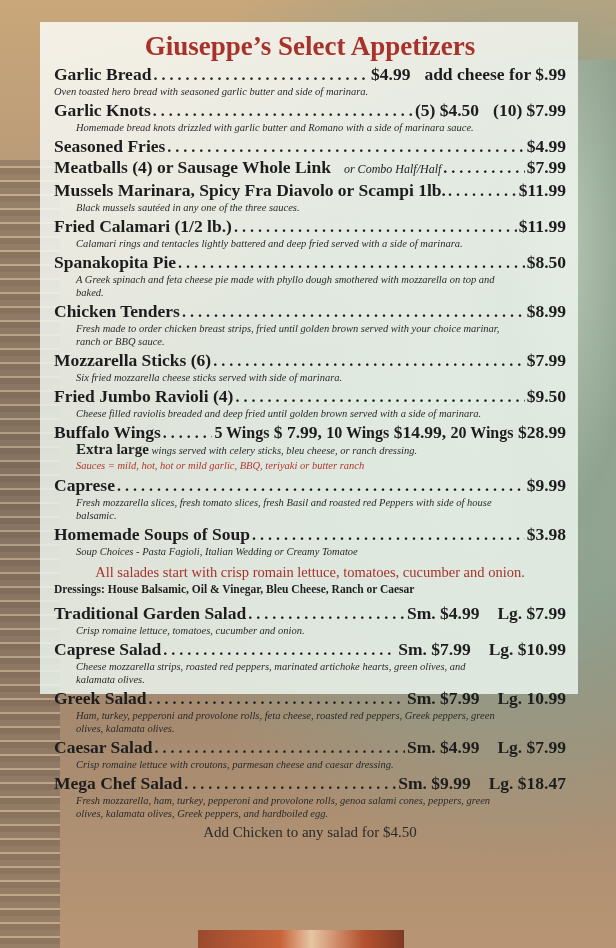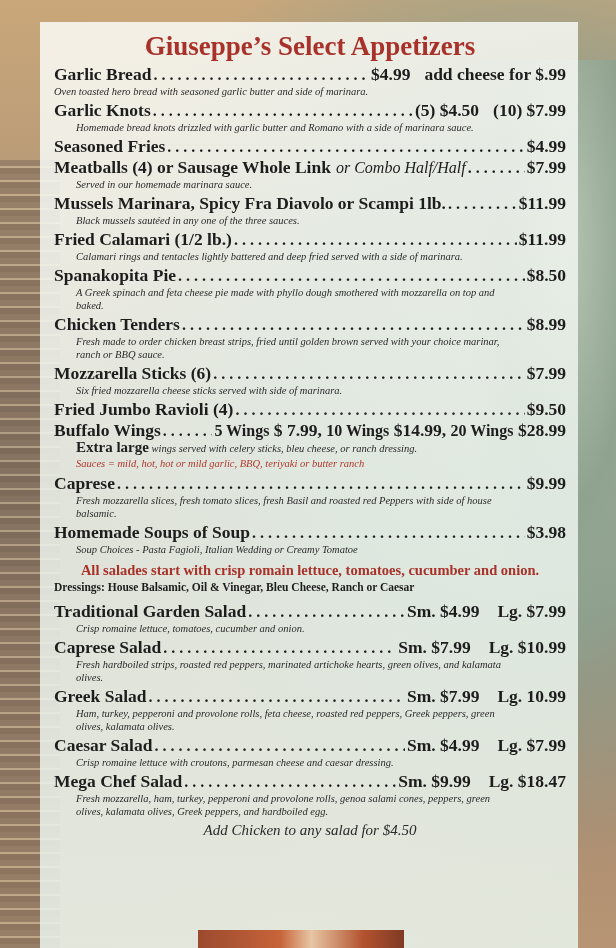--- a/index.html
+++ b/index.html
@@ -14,57 +14,57 @@
     position:absolute; right:-20px; top:60px; width:170px; height:600px;
     background: radial-gradient(ellipse at 60% 30%, #b7c7b5 0%, #8ea18f 45%, rgba(120,140,120,0) 75%);
     opacity:.9;
   }
   .bg-city {
     position:absolute; left:0; top:160px; width:60px; height:788px;
     background: repeating-linear-gradient(180deg, #7d6b5b 0 6px, #cbb89c 6px 8px, #6e5c4e 8px 14px);
     opacity:.55;
   }
   .panel {
-    position:absolute; left:40px; top:22px; width:538px; height:926px;
+    position:absolute; left:40px; top:22px; width:538px; height:672px;
     background: linear-gradient(160deg, rgba(250,250,245,.88) 0%, rgba(236,243,236,.86) 50%, rgba(232,242,234,.88) 100%);
   }
   .section-title {
     text-align:center; color:#a8322a; font-weight:bold; font-size:27px;
     line-height:32px; margin:8px 0 2px 0;
   }
   .section-title.second { margin-top:6px; }
   .content { position:absolute; left:14px; right:12px; top:0; }
   .item-row {
     display:flex; align-items:baseline; font-size:17.5px; font-weight:bold; color:#1d1d1d;
     line-height:21px; white-space:nowrap;
   }
   .item-name { flex:0 0 auto; }
-  .item-note { font-weight:normal; font-style:italic; font-size:16px; margin-left:5px; }
+  .item-note { font-weight:normal; font-style:italic; font-size:12px; margin-left:13px; }
   .dots {
     flex:1 1 auto; overflow:hidden; margin:0 2px; letter-spacing:3px; font-size:16px;
   }
   .dots::before { content:". . . . . . . . . . . . . . . . . . . . . . . . . . . . . . . . . . . . . . . . . . . . . . . . . . . . . . . . . . . ."; letter-spacing:0; }
   .price { flex:0 0 auto; }
   .price .gap { display:inline-block; width:14px; }
   .small-label { font-size:16px; font-weight:bold; }
   .desc {
     font-style:italic; font-size:10.5px; color:#2a2a2a; line-height:13px;
     margin:0 0 2px 22px; padding-right:60px;
   }
   .desc.flush { margin-left:0; }
   .desc .bold-up { font-style:normal; font-weight:bold; font-size:15px; color:#1d1d1d; }
   .desc.red { color:#b0382c; }
   .notice-red {
-    text-align:center; color:#a8322a; font-weight:bold; font-size:14.5px; margin:6px 0 2px 0;
+    text-align:center; color:#a8322a; font-weight:normal; font-size:14.5px; margin:6px 0 2px 0;
   }
   .notice-dark {
     text-align:left; color:#1d1d1d; font-weight:bold; font-size:11.5px; margin:2px 0 8px 0;
   }
   .footer-note {
-    text-align:center; font-style:italic; font-size:15px; color:#2a2a2a; margin-top:4px;
+    text-align:center; font-size:15px; color:#2a2a2a; margin-top:4px;
   }
   .food-photo {
     position:absolute; left:198px; top:930px; width:206px; height:18px;
     background:linear-gradient(90deg,#9b4a2e,#c7643a 40%,#e7c6a4 55%,#b4532f 80%,#7f3a24);
   }
 </style>
 </head>
 <body>
 
 <div class="bg-city"></div>
@@ -94,21 +94,20 @@
     <span class="dots"></span>
     <span class="price">$4.99</span>
   </div>
 
   <div class="item-row">
     <span class="item-name">Meatballs (4) or Sausage Whole Link</span>
     <span class="item-note">or Combo Half/Half</span>
     <span class="dots"></span>
     <span class="price">$7.99</span>
   </div>
-  <div class="desc">Served in our homemade marinara sauce.</div>
 
   <div class="item-row">
     <span class="item-name">Mussels Marinara, Spicy Fra Diavolo or Scampi 1lb.</span>
     <span class="dots"></span>
     <span class="price">$11.99</span>
   </div>
   <div class="desc">Black mussels sautéed in any one of the three sauces.</div>
 
   <div class="item-row">
     <span class="item-name">Fried Calamari (1/2 lb.)</span>
@@ -136,20 +135,21 @@
     <span class="dots"></span>
     <span class="price">$7.99</span>
   </div>
   <div class="desc">Six fried mozzarella cheese sticks served with side of marinara.</div>
 
   <div class="item-row">
     <span class="item-name">Fried Jumbo Ravioli (4)</span>
     <span class="dots"></span>
     <span class="price">$9.50</span>
   </div>
+  <div class="desc">Cheese filled raviolis breaded and deep fried until golden brown served with a side of marinara.</div>
 
   <div class="item-row">
     <span class="item-name">Buffalo Wings</span>
     <span class="dots"></span>
     <span class="price">
       <span class="small-label">5 Wings</span>
       <span>$ 7.99,</span>
       <span class="small-label">10 Wings</span>
       <span>$14.99,</span>
       <span class="small-label">20 Wings</span>
@@ -182,21 +182,21 @@
     <span class="dots"></span>
     <span class="price"><span>Sm. $4.99</span><span class="gap" style="width:18px"></span><span>Lg. $7.99</span></span>
   </div>
   <div class="desc">Crisp romaine lettuce, tomatoes, cucumber and onion.</div>
 
   <div class="item-row">
     <span class="item-name">Caprese Salad</span>
     <span class="dots"></span>
     <span class="price"><span>Sm. $7.99</span><span class="gap" style="width:18px"></span><span>Lg. $10.99</span></span>
   </div>
-  <div class="desc">Fresh hardboiled strips, roasted red peppers, marinated artichoke hearts, green olives, and kalamata olives.</div>
+  <div class="desc">Cheese mozzarella strips, roasted red peppers, marinated artichoke hearts, green olives, and kalamata olives.</div>
 
   <div class="item-row">
     <span class="item-name">Greek Salad</span>
     <span class="dots"></span>
     <span class="price"><span>Sm. $7.99</span><span class="gap" style="width:18px"></span><span>Lg. 10.99</span></span>
   </div>
   <div class="desc">Ham, turkey, pepperoni and provolone rolls, feta cheese, roasted red peppers, Greek peppers, green olives, kalamata olives.</div>
 
   <div class="item-row">
     <span class="item-name">Caesar Salad</span>

